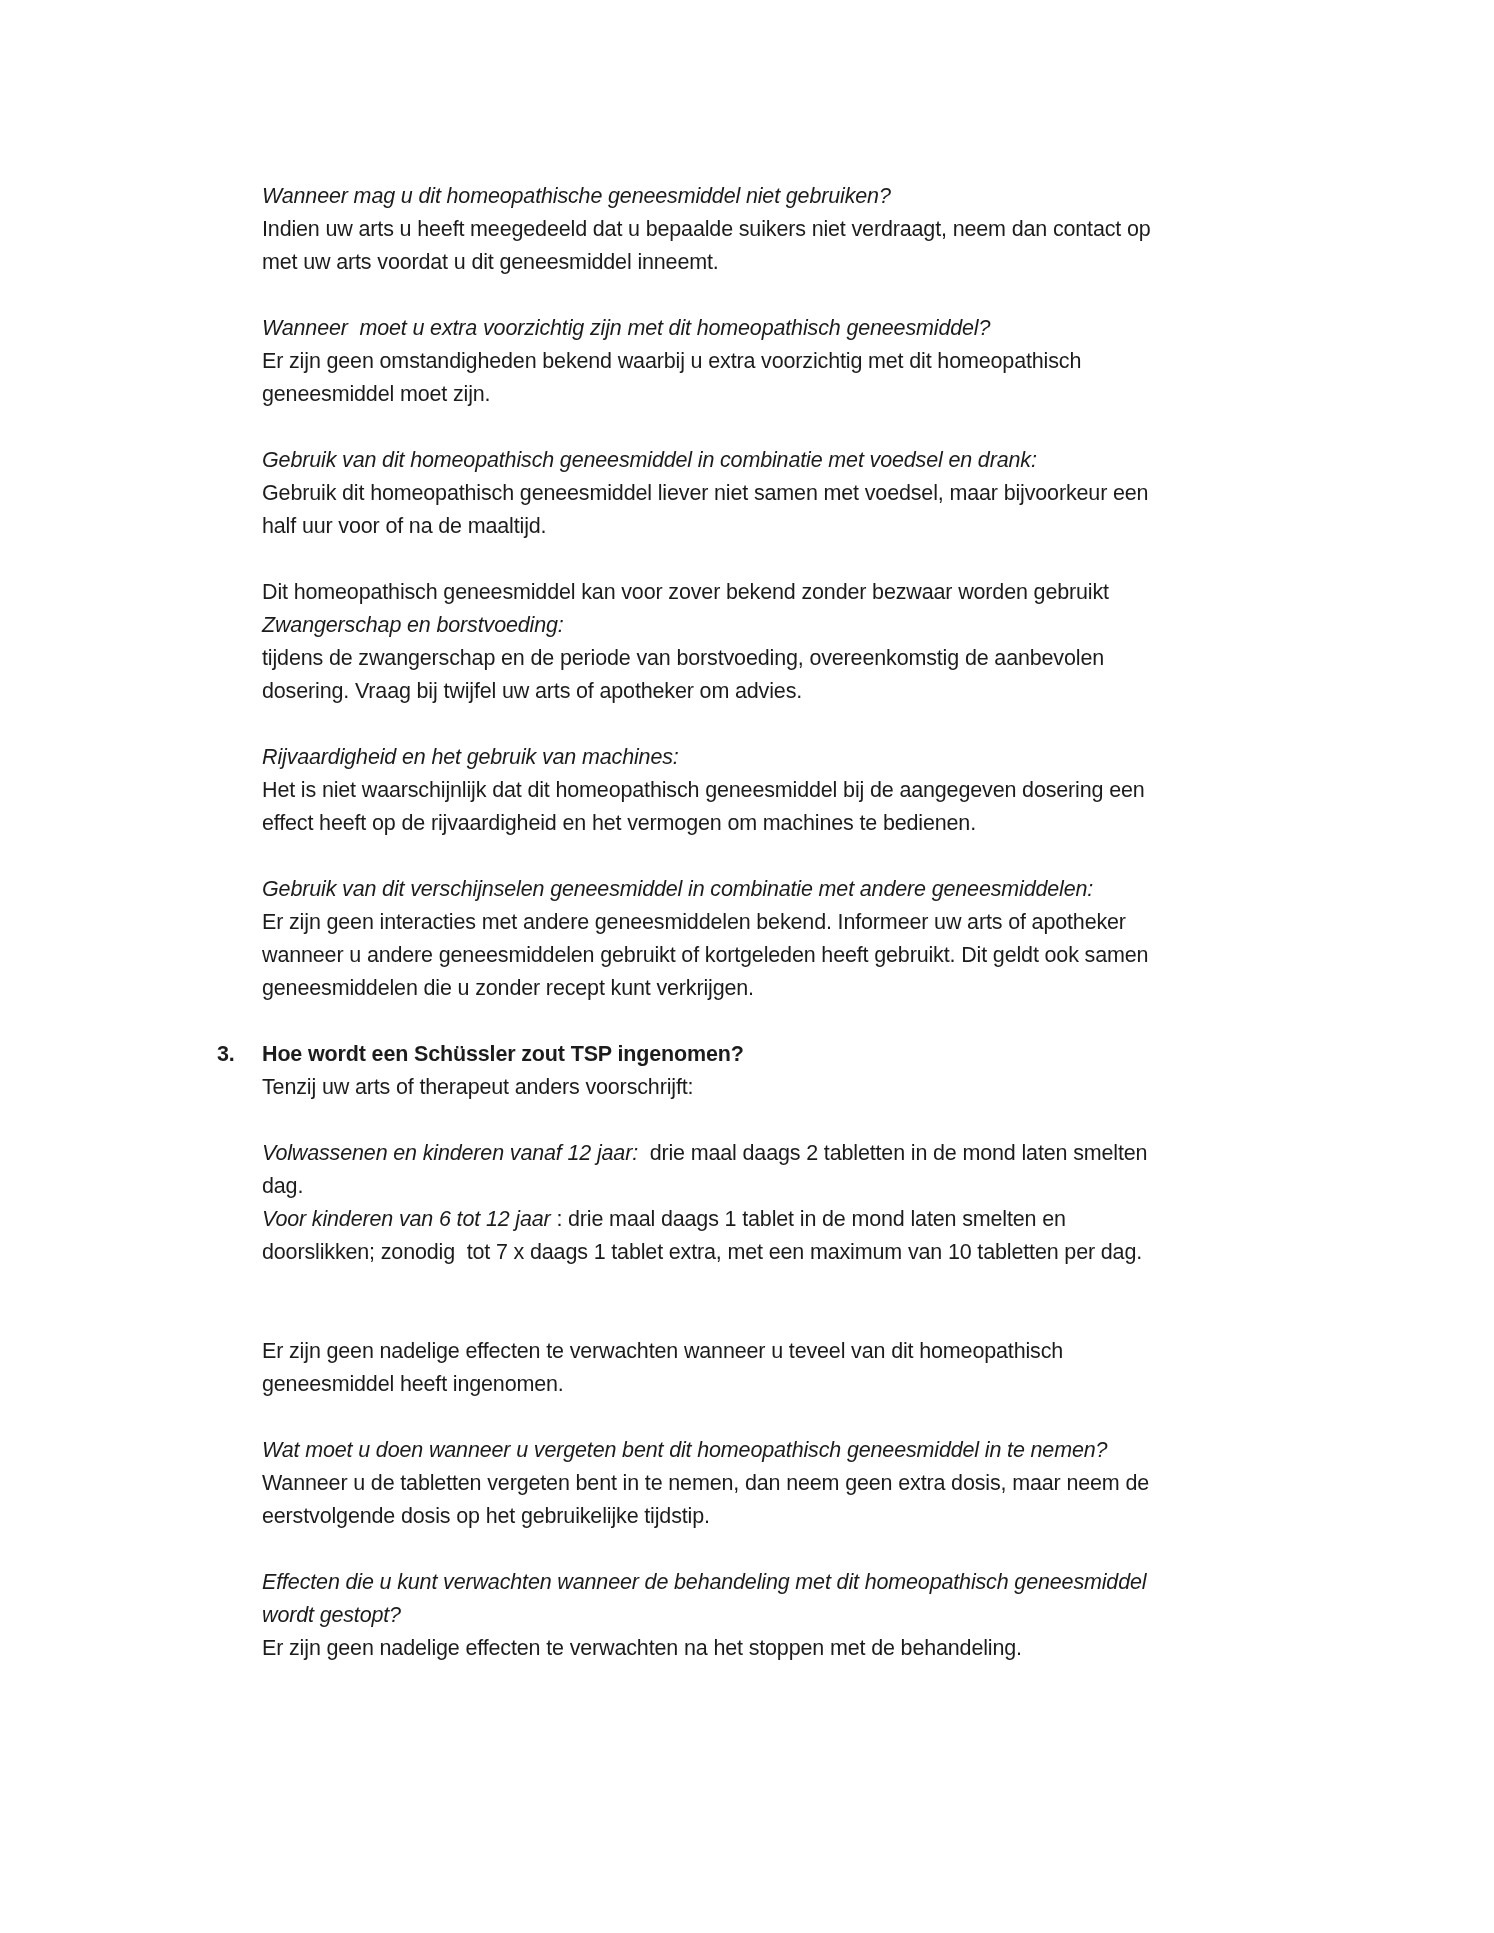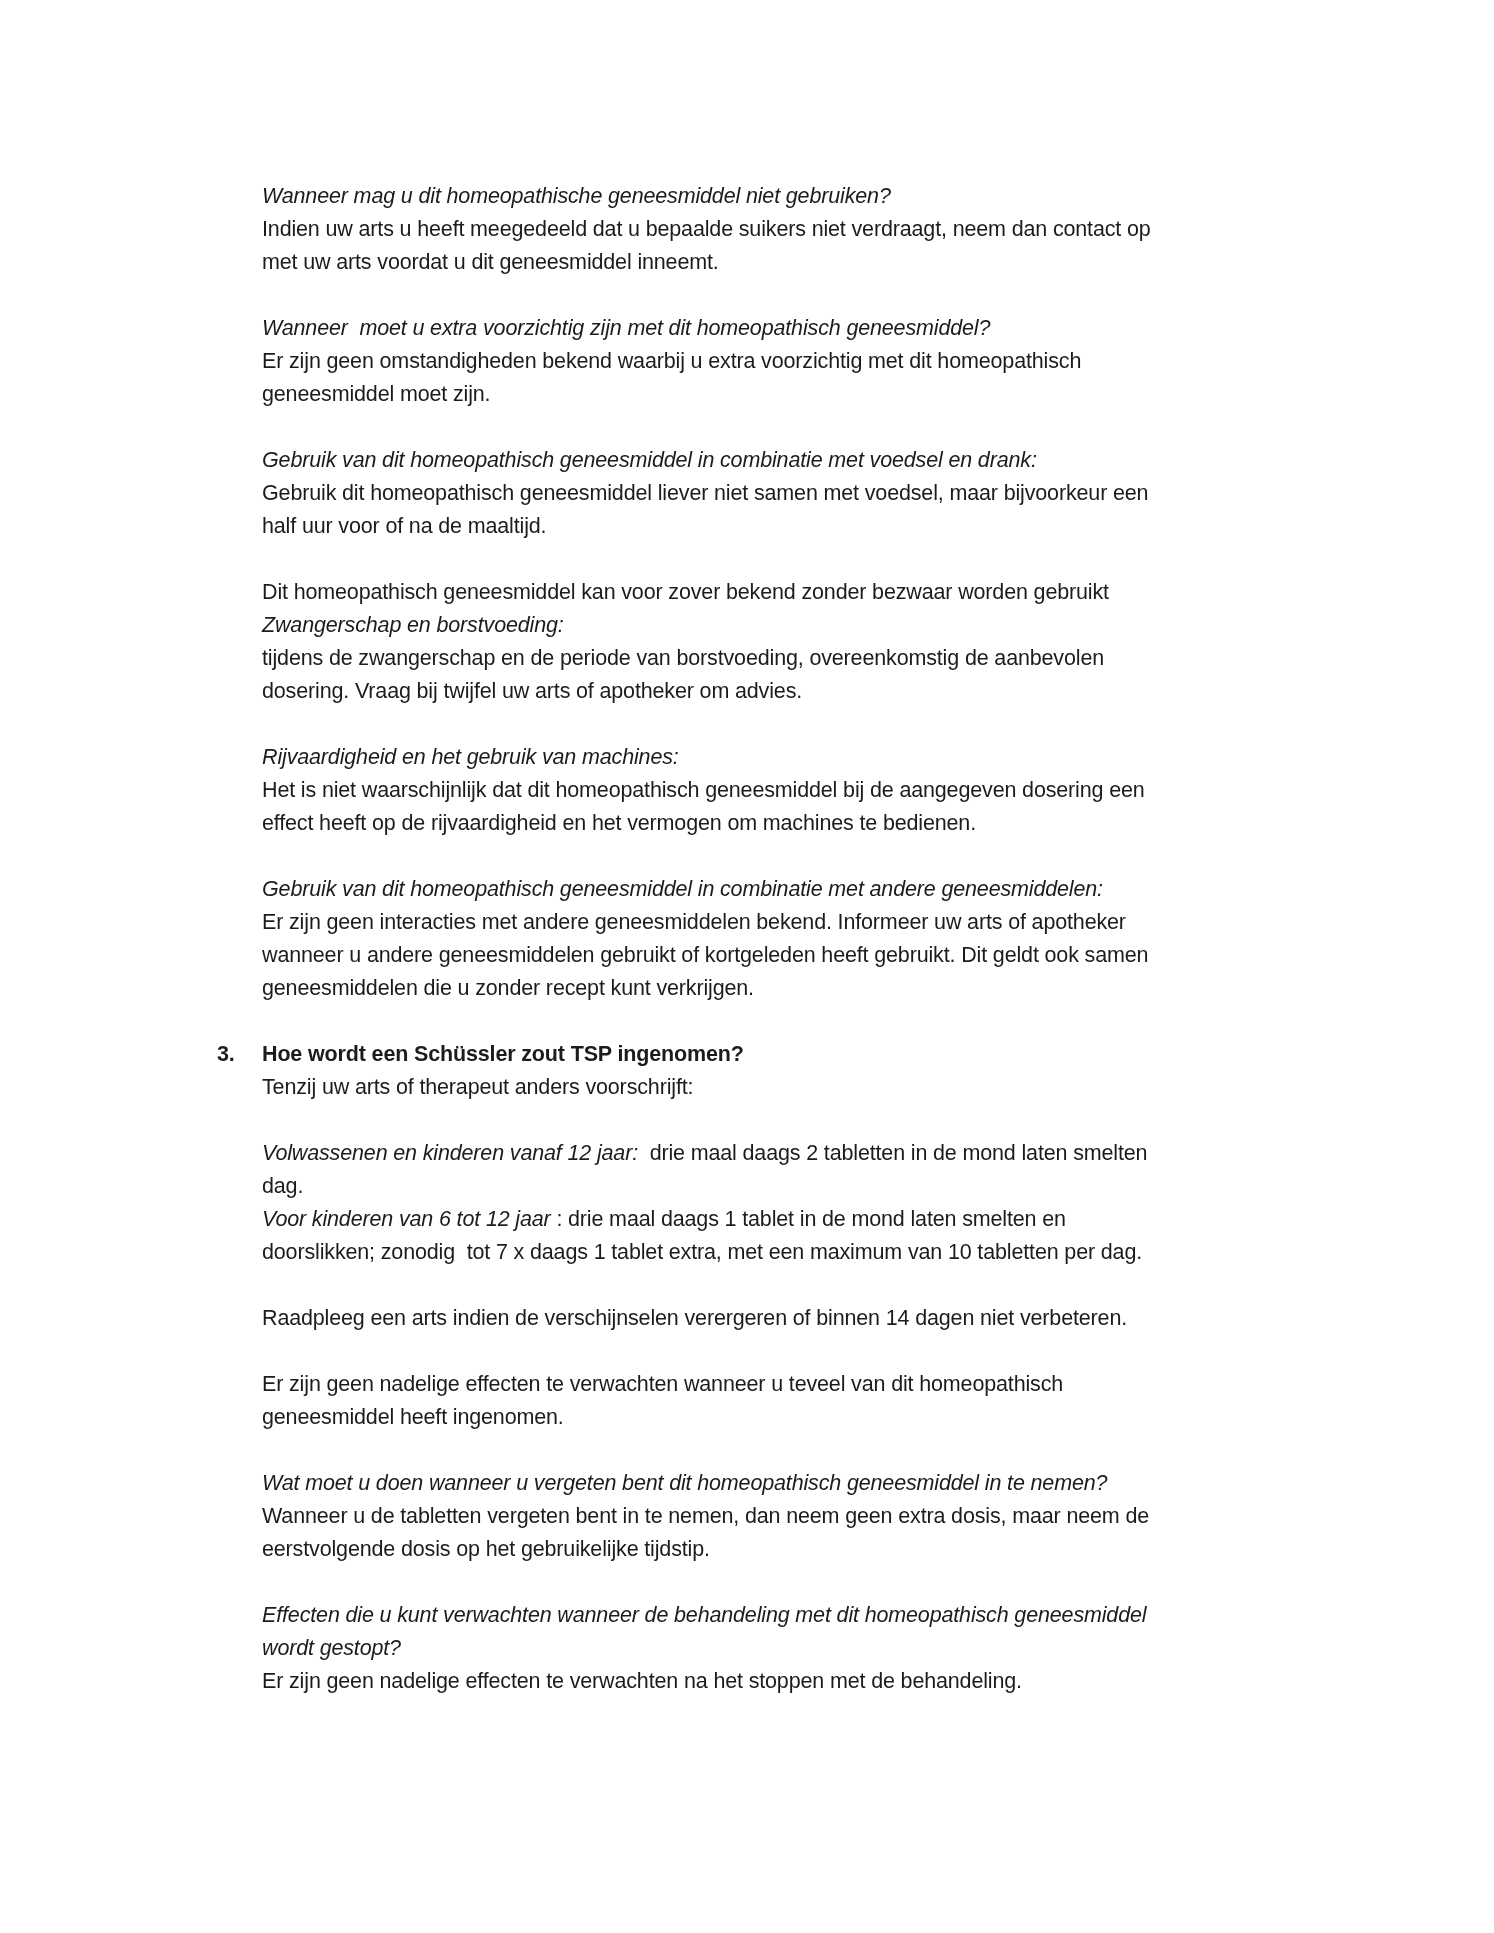--- a/index.html
+++ b/index.html
@@ -65,42 +65,39 @@
         <div class="line"><span class="">dosering. Vraag bij twijfel uw arts of apotheker om advies.</span></div>
       </div>
       <div class="blank"></div>
       <div class="para">
         <div class="line"><span class="i ">Rijvaardigheid en het gebruik van machines:</span></div>
         <div class="line"><span class="">Het is niet waarschijnlijk dat dit homeopathisch geneesmiddel bij de aangegeven dosering een</span></div>
         <div class="line"><span class="">effect heeft op de rijvaardigheid en het vermogen om machines te bedienen.</span></div>
       </div>
       <div class="blank"></div>
       <div class="para">
-        <div class="line"><span class="i ">Gebruik van dit homeopathisch geneesmiddel in combinatie met andere geneesmiddelen:</span></div>
+        <div class="line"><span class="i ">Gebruik van dit verschijnselen geneesmiddel in combinatie met andere geneesmiddelen:</span></div>
         <div class="line"><span class="">Er zijn geen interacties met andere geneesmiddelen bekend. Informeer uw arts of apotheker</span></div>
         <div class="line"><span class="">wanneer u andere geneesmiddelen gebruikt of kortgeleden heeft gebruikt. Dit geldt ook samen</span></div>
         <div class="line"><span class="">geneesmiddelen die u zonder recept kunt verkrijgen.</span></div>
       </div>
       <div class="blank"></div>
       <div class="para">
         <span class="list-number">3.</span>
         <div class="line"><span class="b">Hoe wordt een Schüssler zout TSP ingenomen?</span></div>
         <div class="line"><span class="">Tenzij uw arts of therapeut anders voorschrijft:</span></div>
       </div>
       <div class="blank"></div>
       <div class="para">
         <div class="line"><span class="i ">Volwassenen en kinderen vanaf 12 jaar:</span><span class="">  drie maal daags 2 tabletten in de mond laten smelten</span></div>
         <div class="line"><span class="">dag.</span></div>
         <div class="line"><span class="i ">Voor kinderen van 6 tot 12 jaar</span><span class=""> : drie maal daags 1 tablet in de mond laten smelten en</span></div>
         <div class="line"><span class="">doorslikken; zonodig  tot 7 x daags 1 tablet extra, met een maximum van 10 tabletten per dag.</span></div>
       </div>
       <div class="blank"></div>
-      <div class="para">
-        <div class="line"><span class="">Raadpleeg een arts indien de verschijnselen verergeren of binnen 14 dagen niet verbeteren.</span></div>
-      </div>
       <div class="blank"></div>
       <div class="para">
         <div class="line"><span class="">Er zijn geen nadelige effecten te verwachten wanneer u teveel van dit homeopathisch</span></div>
         <div class="line"><span class="">geneesmiddel heeft ingenomen.</span></div>
       </div>
       <div class="blank"></div>
       <div class="para">
         <div class="line"><span class="i ">Wat moet u doen wanneer u vergeten bent dit homeopathisch geneesmiddel in te nemen?</span></div>
         <div class="line"><span class="">Wanneer u de tabletten vergeten bent in te nemen, dan neem geen extra dosis, maar neem de</span></div>
         <div class="line"><span class="">eerstvolgende dosis op het gebruikelijke tijdstip.</span></div>

